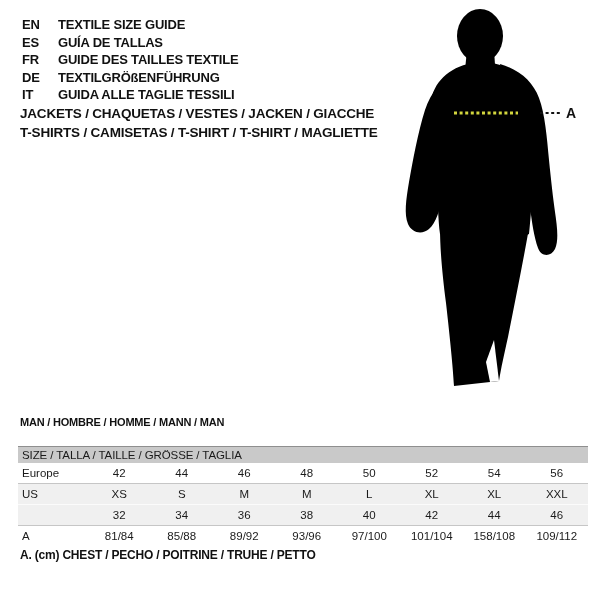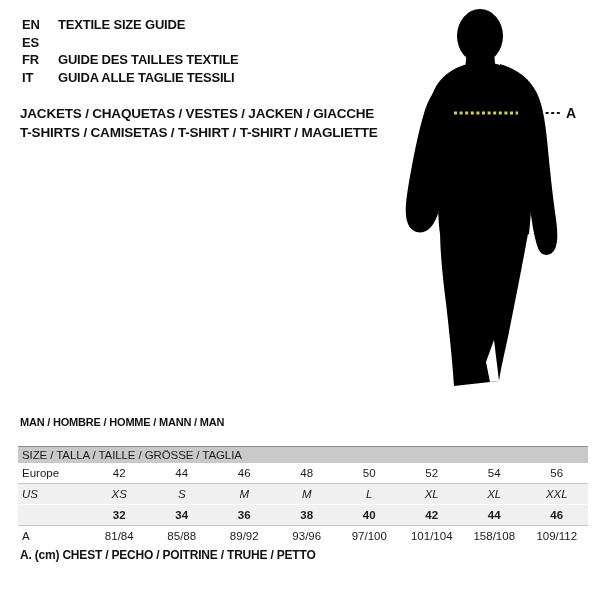--- a/index.html
+++ b/index.html
@@ -40,43 +40,48 @@
   }
   table.size-table th{
     background:var(--table-header-bg);
     border-top:1px solid #8f8f8f;
     text-align:left;font-weight:400;font-size:11.5px;
     height:15px;padding:0 0 1px 4px;letter-spacing:-0.1px;margin-left:47px;
   }
   table.size-table td{height:20px;text-align:center;padding:0;font-weight:400;}
   table.size-table td.row-label{text-align:left;padding-left:4px;}
   tr.row-0 td{background:#fff;border-bottom:1px solid #c6c6c6;}
-  tr.row-1 td{background:var(--row-stripe-bg);font-style:italic;}
-  tr.row-2 td{background:var(--row-stripe-bg);border-top:1px solid #fbfbfb;border-bottom:1px solid #c6c6c6;font-weight:bold;}
+  tr.row-1 td{background:var(--row-stripe-bg);}
+  tr.row-2 td{background:var(--row-stripe-bg);border-top:1px solid #fbfbfb;border-bottom:1px solid #c6c6c6;}
   tr.row-3 td{background:#fff;}
 
   
   .footnote{position:absolute;left:20px;top:548px;font-weight:bold;font-size:12px;letter-spacing:-0.2px;}
 </style>
 </head>
 <body>
 
 <div class="canvas">
 
   <div class="lang-list">
     <div class="lang-row">
       <span class="lang-code">EN</span>
       <span class="lang-title">TEXTILE SIZE GUIDE</span>
     </div>
     <div class="lang-row">
       <span class="lang-code">ES</span>
+      <span class="lang-title">GUÍA DE TALLAS</span>
     </div>
     <div class="lang-row">
       <span class="lang-code">FR</span>
       <span class="lang-title">GUIDE DES TAILLES TEXTILE</span>
+    </div>
+    <div class="lang-row">
+      <span class="lang-code">DE</span>
+      <span class="lang-title">TEXTILGRÖßENFÜHRUNG</span>
     </div>
     <div class="lang-row">
       <span class="lang-code">IT</span>
       <span class="lang-title">GUIDA ALLE TAGLIE TESSILI</span>
     </div>
   </div>
 
   <div class="categories">
     <div>JACKETS / CHAQUETAS / VESTES / JACKEN / GIACCHE</div>
     <div>T-SHIRTS / CAMISETAS / T-SHIRT / T-SHIRT / MAGLIETTE</div>

